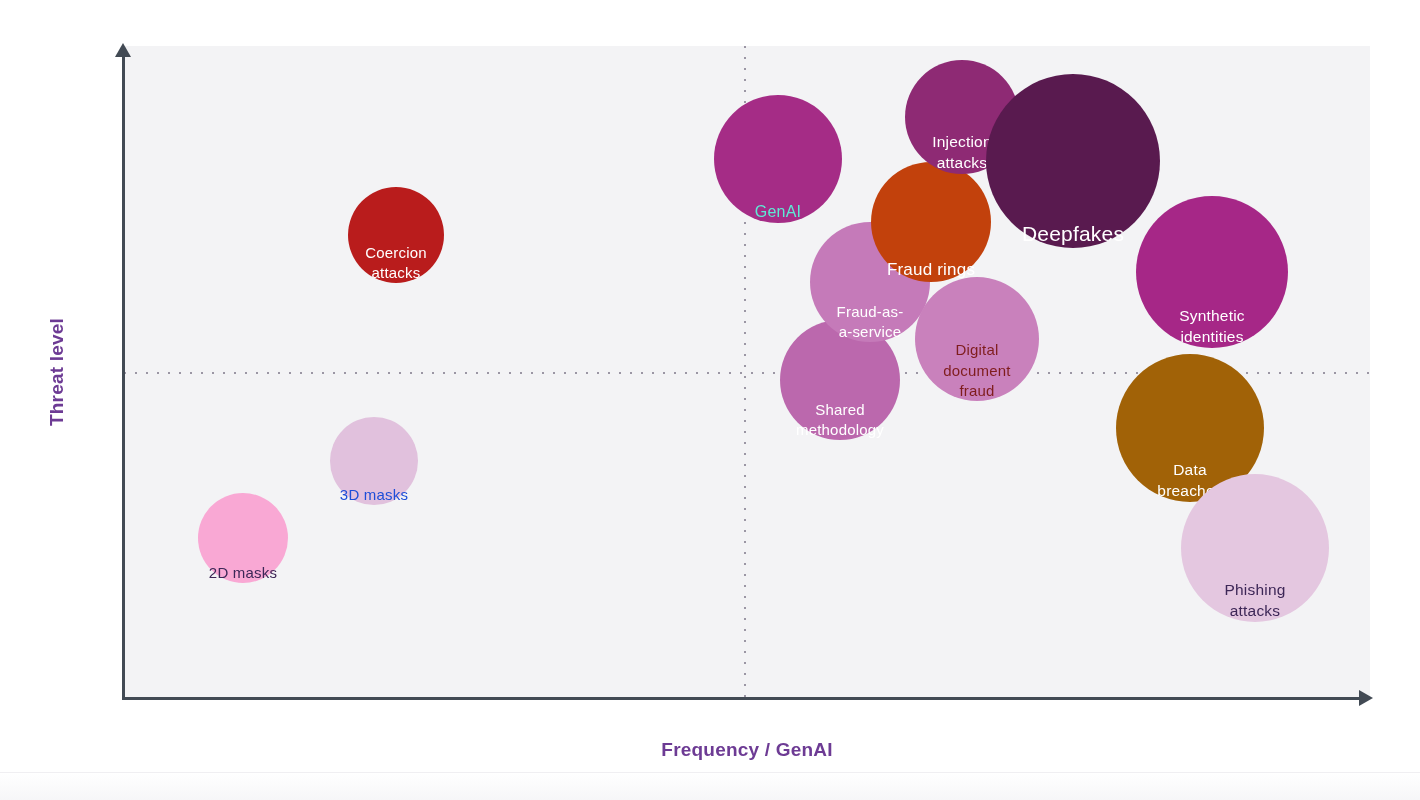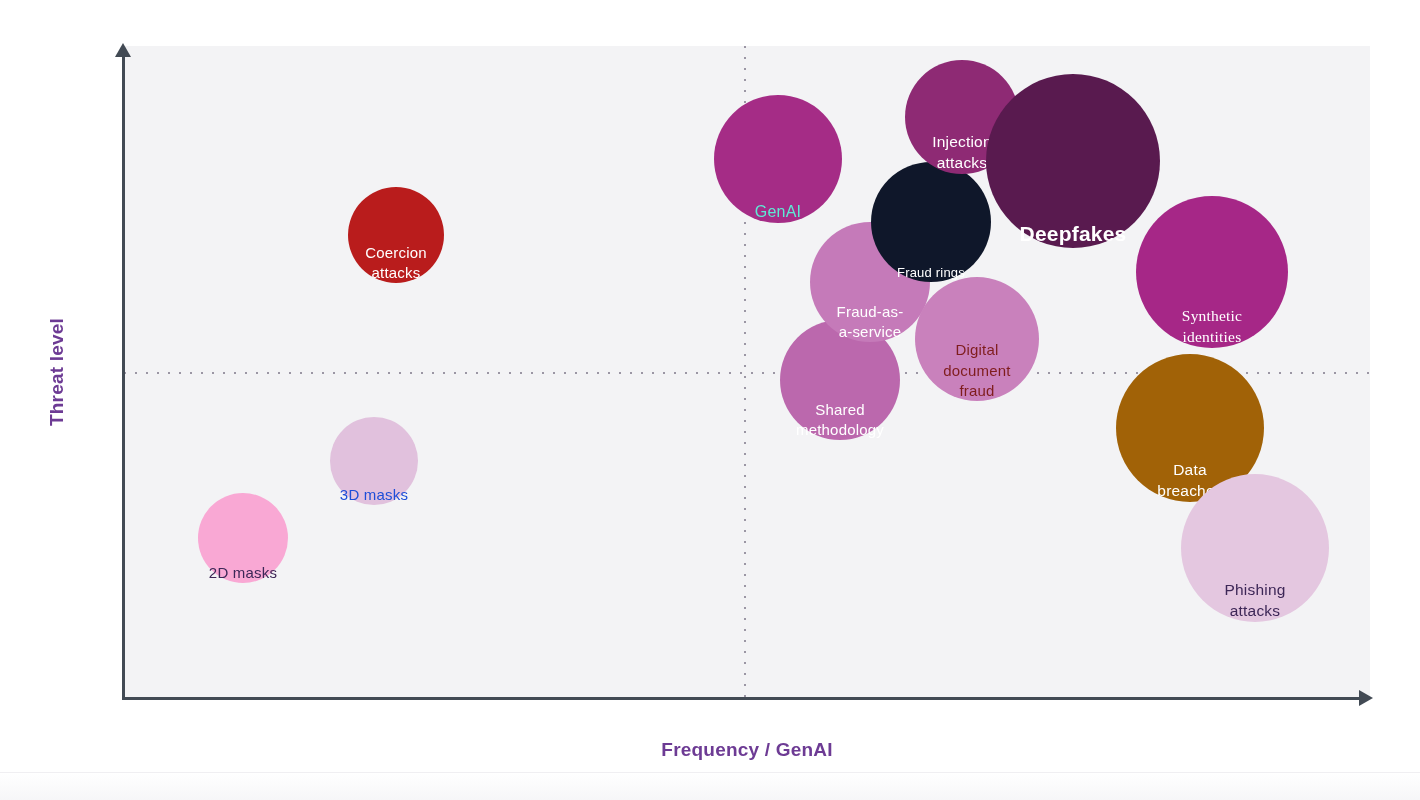--- a/index.html
+++ b/index.html
@@ -131,30 +131,30 @@
   <div class="axis-label x">Frequency / GenAI</div>
 
   <div id="bubbles">
       <div class="bubble" style="left: 780px; top: 320px; width: 120px; height: 120px; background: rgb(187, 104, 173); color: rgb(255, 255, 255); font-size: 15px;"><span>Shared
 methodology</span></div>
       <div class="bubble" style="left: 810px; top: 222px; width: 120px; height: 120px; background: rgb(197, 122, 185); color: rgb(255, 255, 255); font-size: 15px;"><span>Fraud-as-
 a-service</span></div>
       <div class="bubble" style="left: 915px; top: 277px; width: 124px; height: 124px; background: rgb(201, 129, 188); color: #7f1d1d; font-size: 15px;"><span>Digital
 document
 fraud</span></div>
-      <div class="bubble" style="left: 871px; top: 162px; width: 120px; height: 120px; background: #0f172a; color: rgb(255, 255, 255); font-size: 13px;"><span>Fraud rings</span></div>
+      <div class="bubble" style="left: 871px; top: 162px; width: 120px; height: 120px; background: #c2410c; color: rgb(255, 255, 255); font-size: 17px;"><span>Fraud rings</span></div>
       <div class="bubble" style="left: 714px; top: 95px; width: 128px; height: 128px; background: rgb(165, 44, 134); color: #5eead4; font-size: 16px;"><span>GenAI</span></div>
       <div class="bubble" style="left: 905px; top: 60px; width: 114px; height: 114px; background: rgb(142, 42, 116); color: rgb(255, 255, 255); font-size: 15.5px;"><span>Injection
 attacks</span></div>
-      <div class="bubble" style="left: 986px; top: 74px; width: 174px; height: 174px; background: rgb(89, 26, 79); color: rgb(255, 255, 255); font-size: 21px; font-weight: 700;"><span>Deepfakes</span></div>
+      <div class="bubble" style="left: 986px; top: 74px; width: 174px; height: 174px; background: rgb(89, 26, 79); color: rgb(255, 255, 255); font-size: 21px; font-weight: 400;"><span>Deepfakes</span></div>
       <div class="bubble" style="left: 348px; top: 187px; width: 96px; height: 96px; background: #b91c1c; color: rgb(255, 255, 255); font-size: 15px;"><span>Coercion
 attacks</span></div>
       <div class="bubble" style="left: 330px; top: 417px; width: 88px; height: 88px; background: rgb(225, 193, 221); color: #1d4ed8; font-size: 15px;"><span>3D masks</span></div>
       <div class="bubble" style="left: 198px; top: 493px; width: 90px; height: 90px; background: #f9a8d4; color: rgb(61, 39, 87); font-size: 15px;"><span>2D masks</span></div>
-      <div class="bubble" style="left: 1136px; top: 196px; width: 152px; height: 152px; background: rgb(166, 39, 135); color: rgb(255, 255, 255); font-size: 15.5px; font-family: Liberation Serif, serif;"><span>Synthetic
+      <div class="bubble" style="left: 1136px; top: 196px; width: 152px; height: 152px; background: rgb(166, 39, 135); color: rgb(255, 255, 255); font-size: 15.5px;"><span>Synthetic
 identities</span></div>
       <div class="bubble" style="left: 1116px; top: 354px; width: 148px; height: 148px; background: #a16207; color: rgb(255, 255, 255); font-size: 15.5px;"><span>Data
 breaches</span></div>
       <div class="bubble" style="left: 1181px; top: 474px; width: 148px; height: 148px; background: rgb(228, 199, 224); color: rgb(61, 39, 87); font-size: 15.5px;"><span>Phishing
 attacks</span></div>
     </div>
 
   <div class="bottom-strip"></div>
 </div>
 

